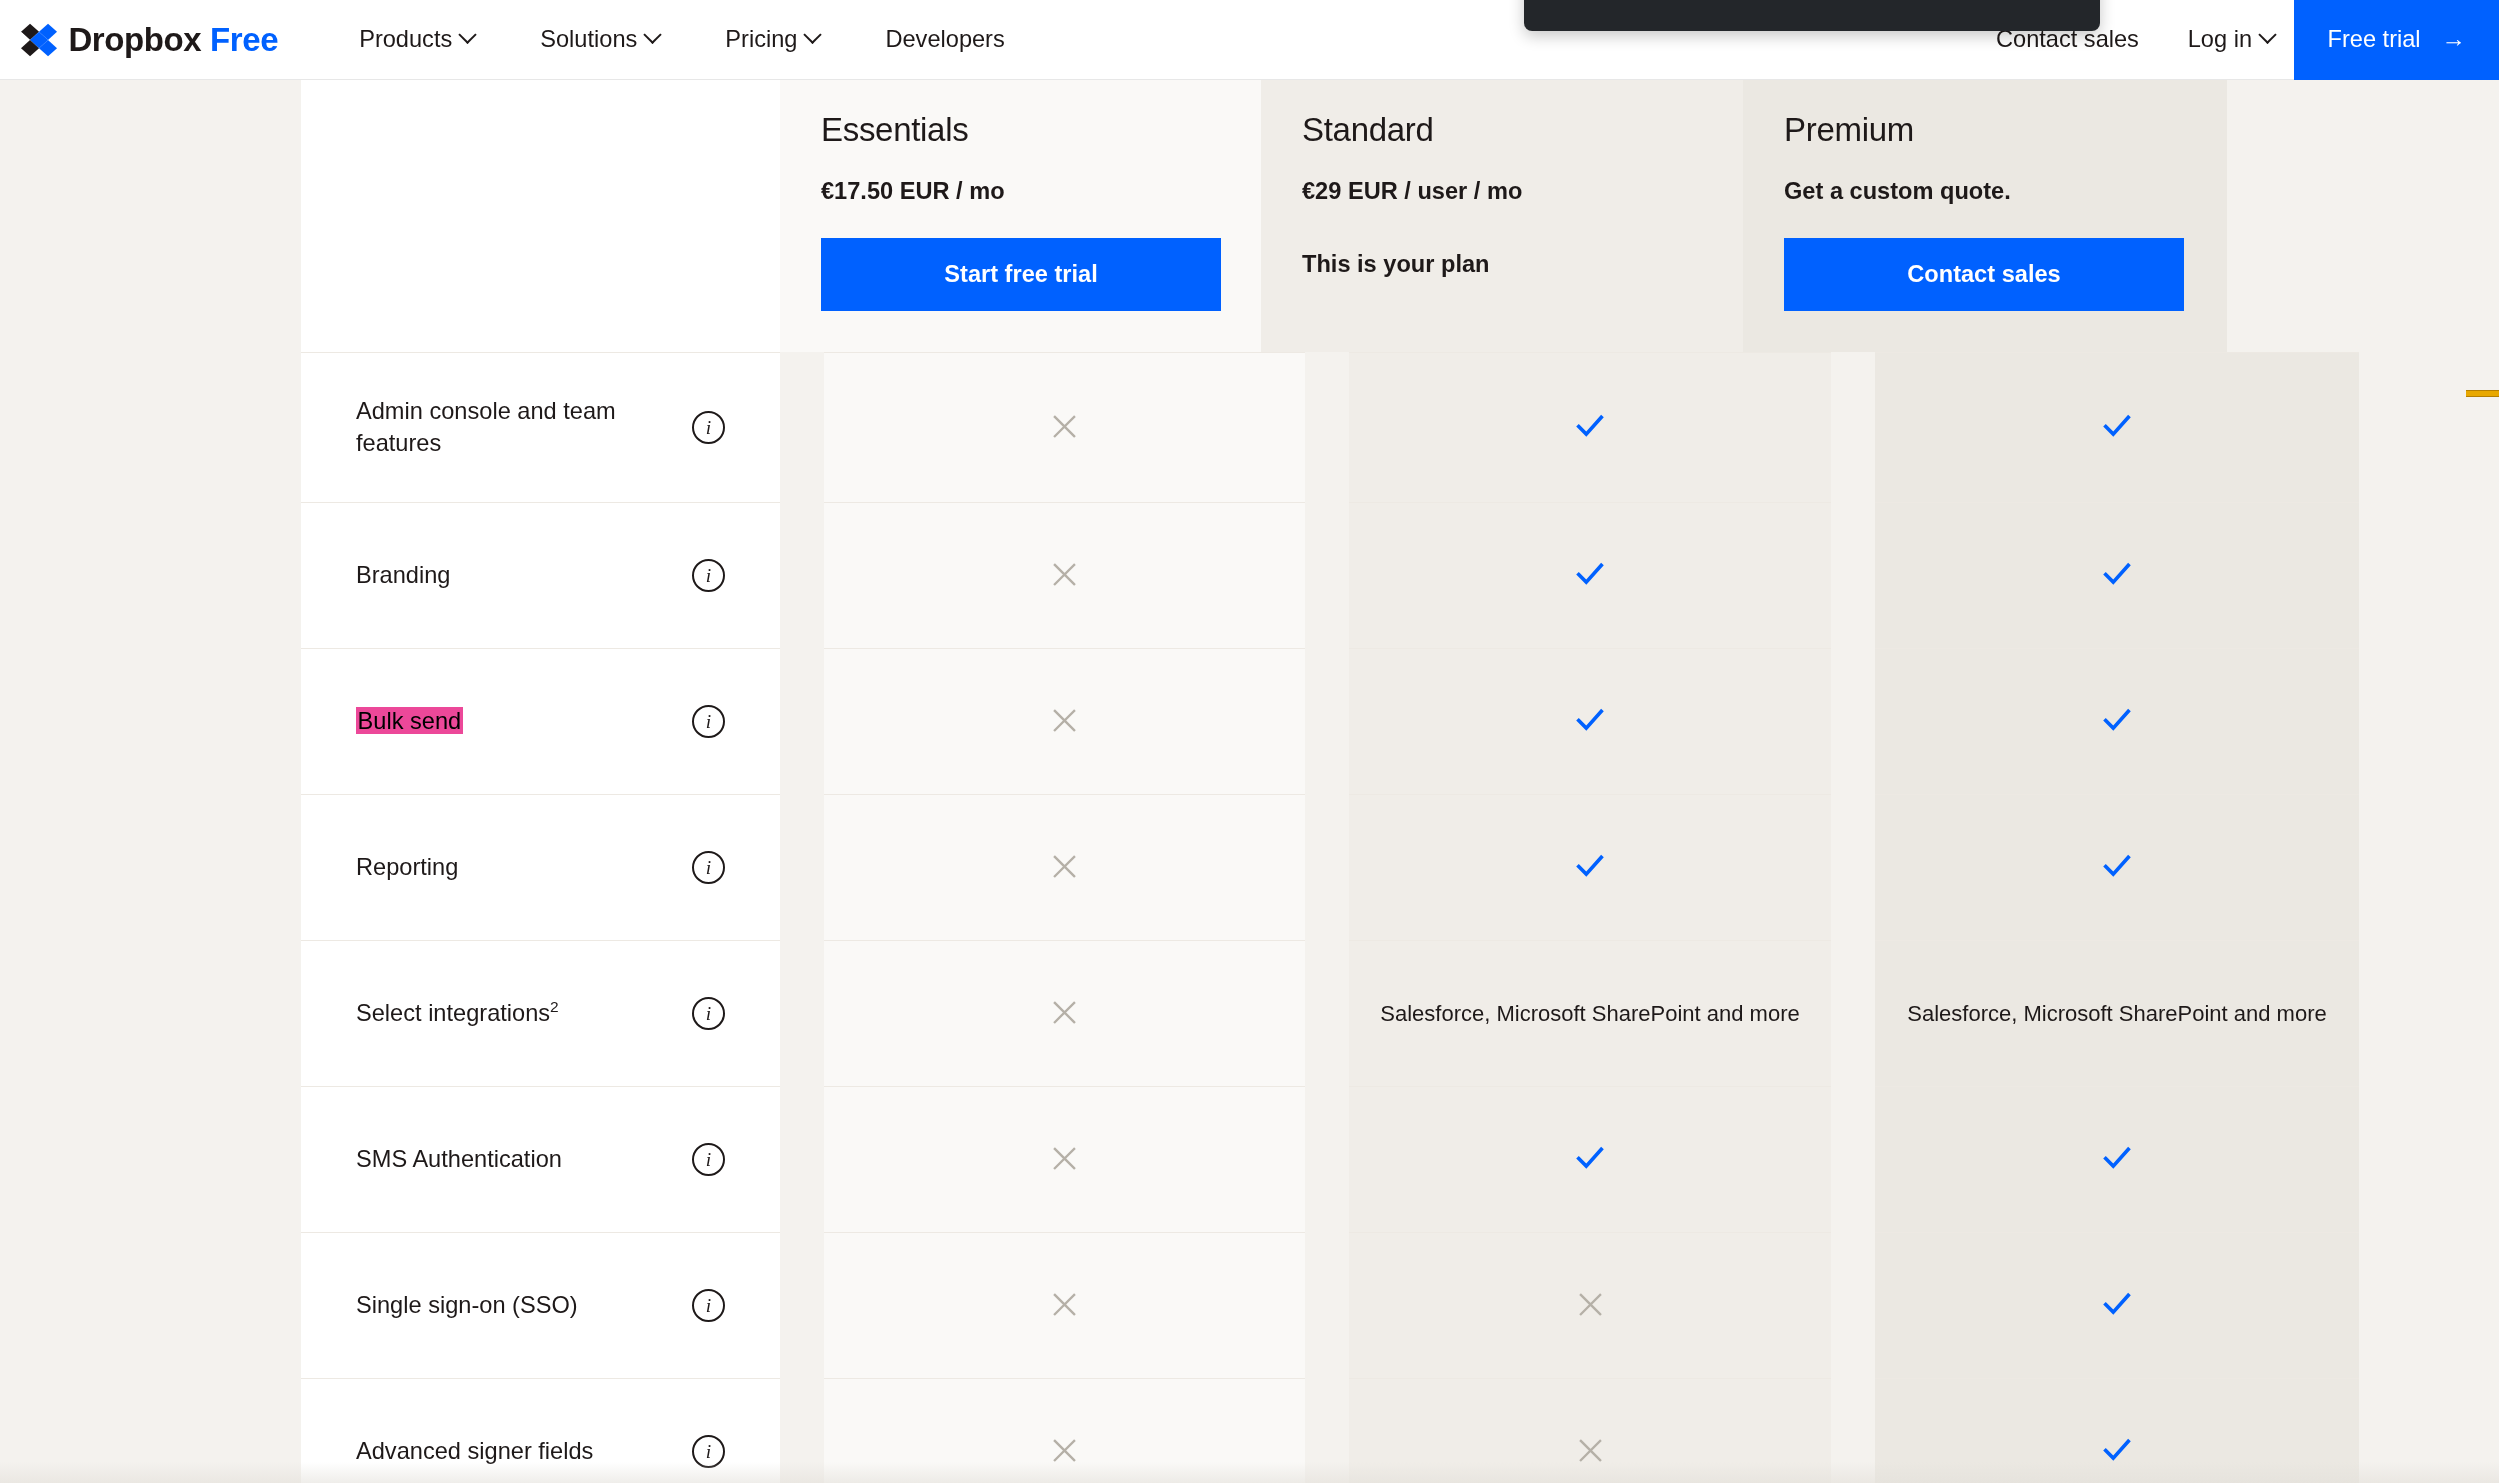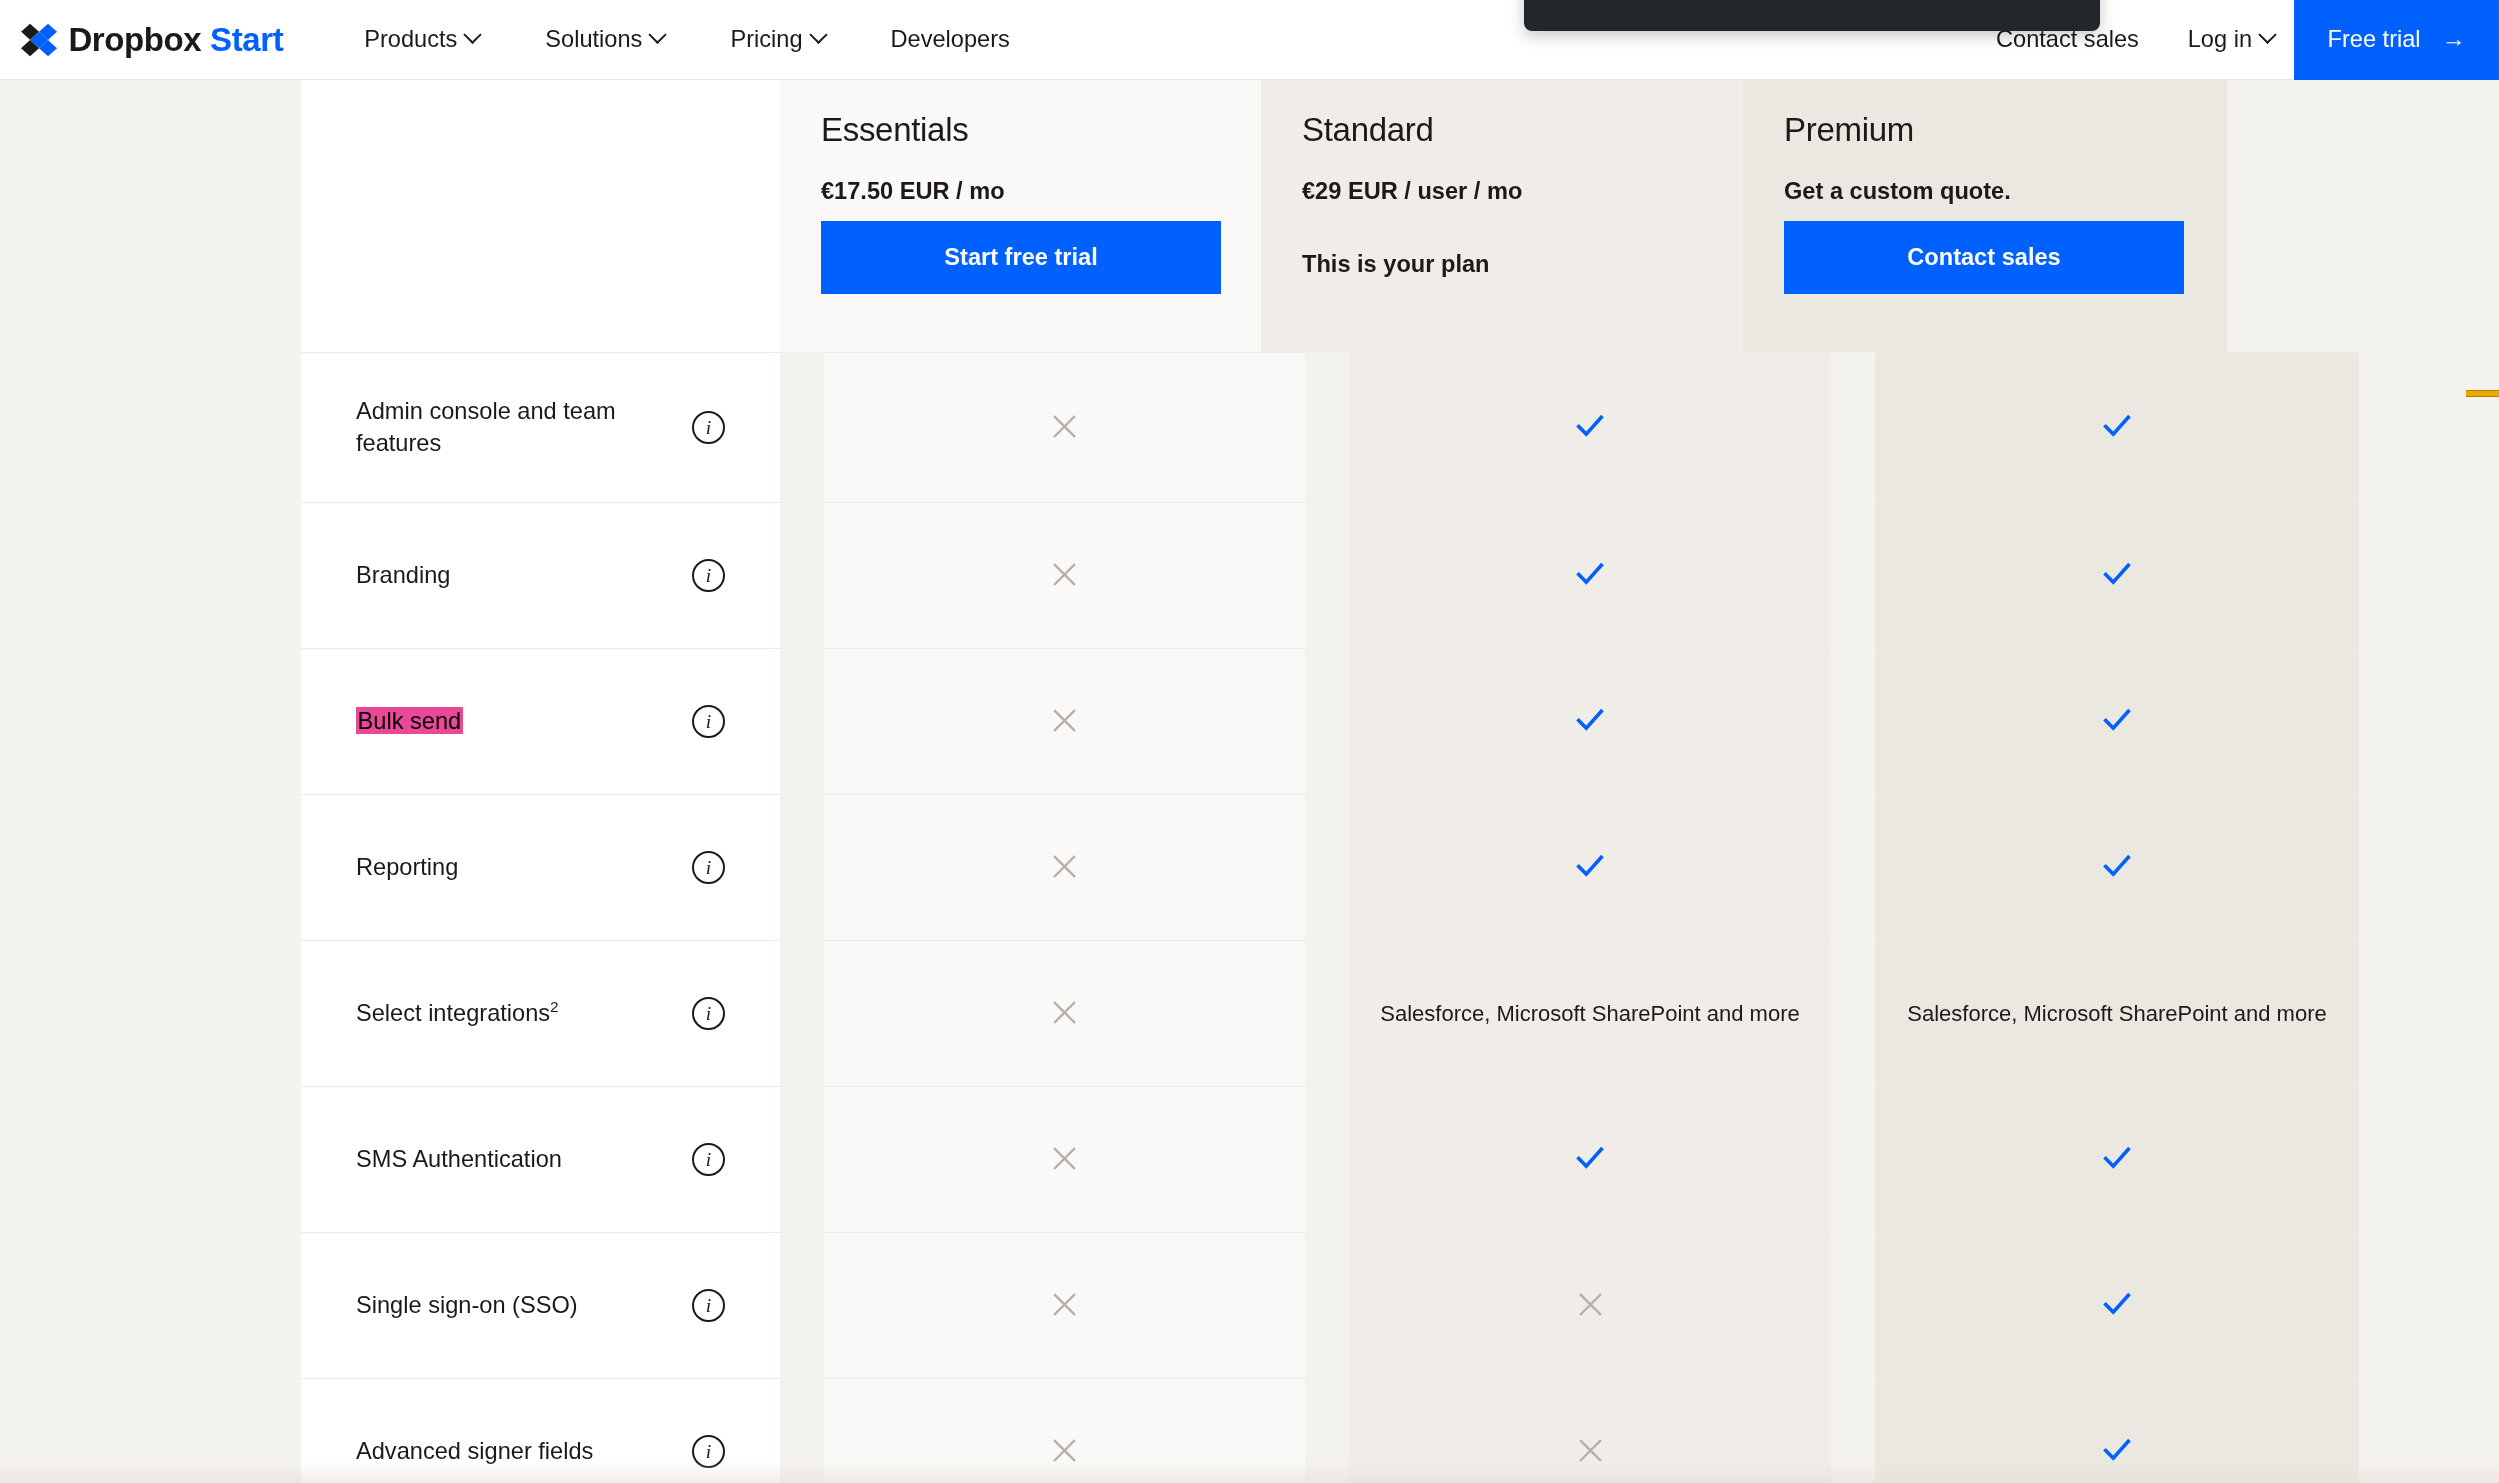--- a/index.html
+++ b/index.html
@@ -129,21 +129,21 @@
     margin-bottom: 29px;
     white-space: nowrap;
   }
   .plan-price {
     font-size: 23.6px;
     font-weight: bold;
     color: #1E1919;
     white-space: nowrap;
   }
   .cta-btn {
-    margin-top: 16px;
+    margin-top: 33px;
     background: #0061FF;
     color: #FFFFFF;
     font-size: 23.6px;
     font-weight: bold;
     height: 73px;
     width: 400px;
     display: flex;
     align-items: center;
     justify-content: center;
     cursor: pointer;
@@ -240,21 +240,21 @@
     <span id="logo-mark">
       <svg viewBox="0 0 44 44" width="36" height="36" aria-hidden="true">
         <polygon points="0,12 11,2 22,12 11,22" fill="#1E1919"></polygon>
         <polygon points="22,12 33,2 44,12 33,22" fill="#0061FF"></polygon>
         <polygon points="0,12 11,22 0,32 11,42" fill="#FFFFFF"></polygon>
         <polygon points="11,22 22,12 33,22 22,32" fill="#0061FF"></polygon>
         <polygon points="11,22 22,32 11,42 0,32" fill="#1E1919"></polygon>
         <polygon points="22,32 33,22 44,32 33,42" fill="#0061FF"></polygon>
       </svg>
     </span>
-    <span id="logo-text"><span class="brand-dropbox">Dropbox</span> <span class="brand-sign">Start</span></span>
+    <span id="logo-text"><span class="brand-dropbox">Dropbox</span> <span class="brand-sign">Free</span></span>
   </div>
 
   <div id="nav-main">
     <div class="nav-item">
       <span>Products</span>
       <span class="chev"></span>
     </div>
     <div class="nav-item">
       <span>Solutions</span>
       <span class="chev"></span>

